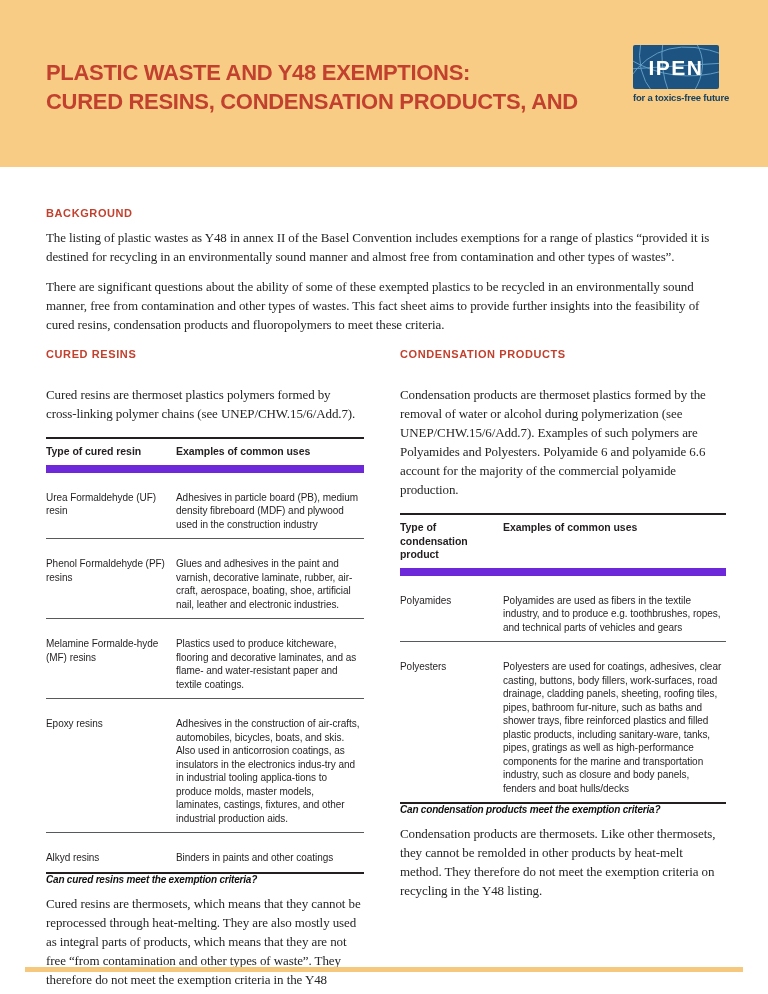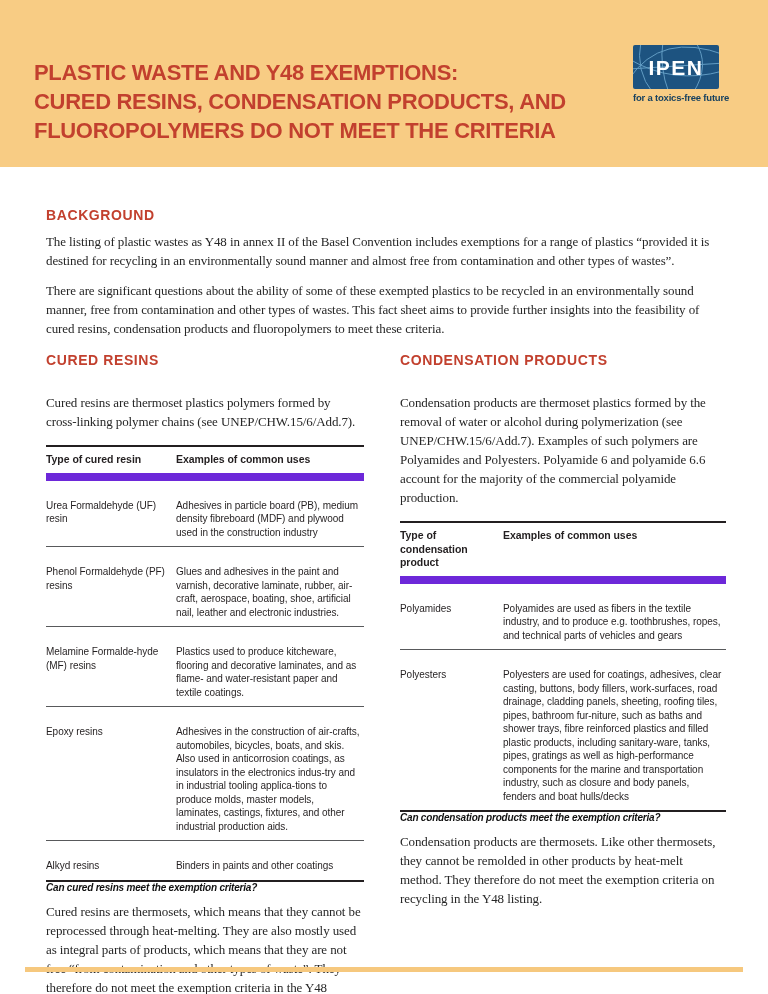--- a/index.html
+++ b/index.html
@@ -9,39 +9,39 @@
     background:#ffffff; overflow:hidden;
     font-family:"Liberation Sans", sans-serif;
   }
 
   
   .header {
     position:relative; width:768px; height:167px;
     background:#f8cc84;
   }
   .title {
-    position:absolute; left:34px; top:58px;
+    position:absolute; left:46px; top:58px;
     color:#c2402e; font-weight:bold;
     font-size:22px; line-height:29px; letter-spacing:-0.3px;
   }
   .logo-wrap {
     position:absolute; right:49px; top:45px; width:86px;
     text-align:left;
   }
   .logo-box { display:block; }
   .logo-tagline {
     margin-top:3px; font-size:9.5px; font-weight:bold;
     color:#16405f; letter-spacing:-0.2px; white-space:nowrap;
   }
 
   
   .content { padding:0 42px 0 46px; }
 
   .section-heading {
-    color:#c2402e; font-weight:bold; font-size:14px;
+    color:#c2402e; font-weight:bold; font-size:11px;
     letter-spacing:0.6px;
   }
   .bg-heading { margin-top:40px; margin-bottom:9px; }
 
   .serif {
     font-family:"Liberation Serif", serif;
     font-size:13px; line-height:19px; color:#262626;
     letter-spacing:-0.1px;
   }
   .bg-para { margin-bottom:11px; }
@@ -87,21 +87,20 @@
 </style>
 </head>
 <body>
 
 <div class="page">
 
   <div class="header">
     <div class="title">
       <div>PLASTIC WASTE AND Y48 EXEMPTIONS:</div>
       <div>CURED RESINS, CONDENSATION PRODUCTS, AND</div>
-      <div>FLUOROPOLYMERS DO NOT MEET THE CRITERIA</div>
     </div>
     <div class="logo-wrap">
       <svg class="logo-box" width="86" height="44" viewBox="0 0 86 44" xmlns="http://www.w3.org/2000/svg">
         <rect x="0" y="0" width="86" height="44" rx="2" fill="#1d5380"></rect>
         <g stroke="#6ea9cf" stroke-width="1" fill="none" opacity="0.85">
           <path d="M-4,34 Q28,-14 92,10"></path>
           <path d="M-4,14 Q40,40 90,26"></path>
           <path d="M8,-4 Q2,26 20,48"></path>
           <path d="M62,-4 Q78,20 60,48"></path>
           <path d="M30,-4 Q26,22 36,48"></path>

